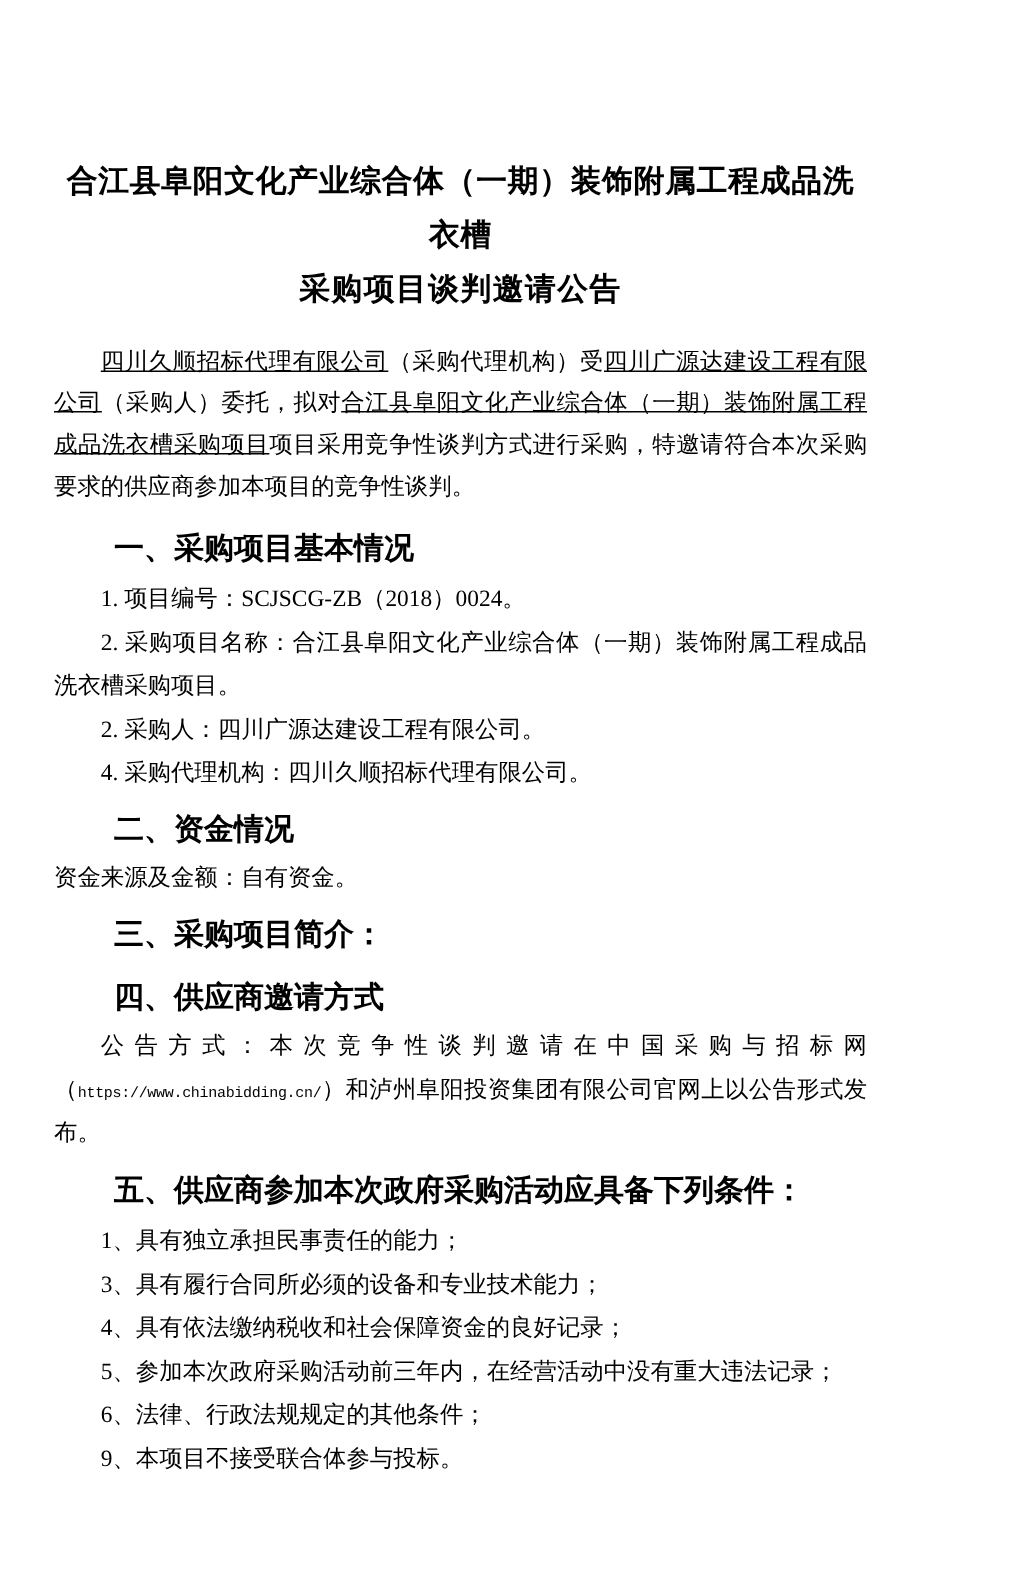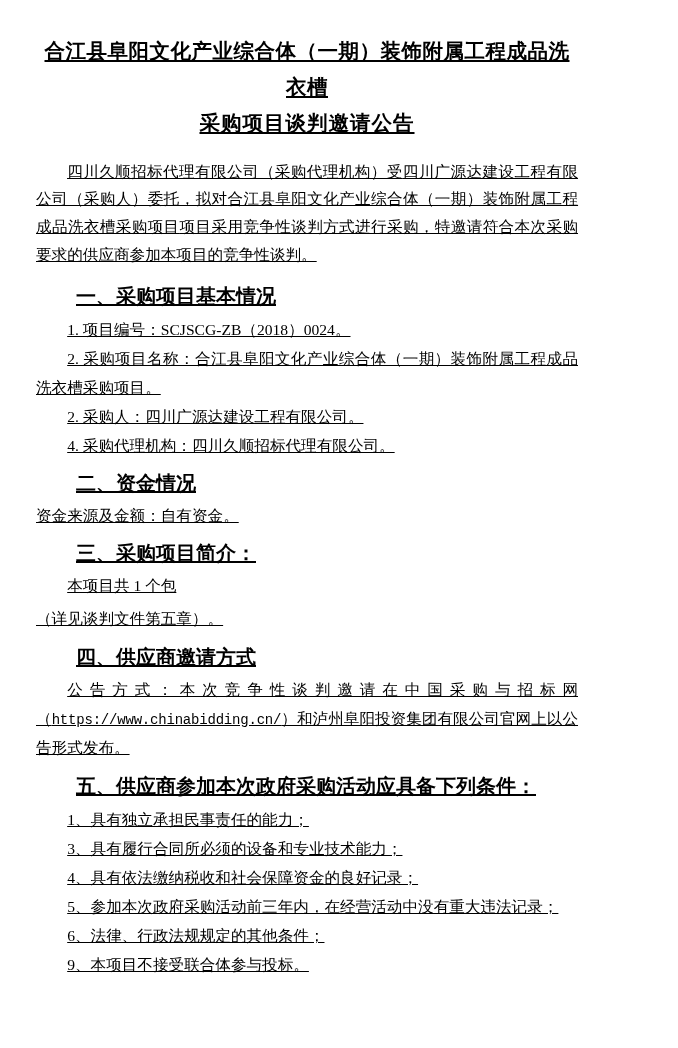--- a/index.html
+++ b/index.html
@@ -12,23 +12,22 @@
     height: 1048px;
     font-family: "Liberation Serif", "DejaVu Serif", serif;
     color: #000000;
     position: relative;
     overflow: hidden;
   }
   .page {
     width: 614px;
     height: 1048px;
     box-sizing: border-box;
-    padding: 34px 36px 0 36px;
+    padding: 104px 36px 0 36px;
     position: relative;
-    text-decoration: underline;
   }
   .doc-title {
     text-align: center;
     font-size: 20.5px;
     font-weight: bold;
     line-height: 1.75;
     letter-spacing: 0.5px;
     margin: 0 0 6px 0;
   }
   .title-line {
@@ -62,21 +61,21 @@
   }
   .item {
     text-indent: 2em;
     line-height: 1.85;
   }
   .hang {
     line-height: 1.85;
   }
   .mono {
     font-family: "Liberation Mono", "DejaVu Sans Mono", monospace;
-    font-size: 14px;
+    font-size: 10px;
     letter-spacing: -0.2px;
   }
   .numlist p {
     text-indent: 2em;
     line-height: 1.86;
   }
   .spacer-s { height: 4px; }
 </style>
 </head>
 <body>
@@ -101,25 +100,20 @@
       <p class="item">2. 采购人：四川广源达建设工程有限公司。</p>
       <p class="item">4. 采购代理机构：四川久顺招标代理有限公司。</p>
     </div>
 
     <p class="section-head">二、资金情况</p>
     <div>
       <p class="hang">资金来源及金额：自有资金。</p>
     </div>
 
     <p class="section-head">三、采购项目简介：</p>
-    <div>
-      <p class="item">本项目共 1 个包</p>
-      <div class="spacer-s"></div>
-      <p class="hang">（详见谈判文件第五章）。</p>
-    </div>
 
     <p class="section-head">四、供应商邀请方式</p>
     <div>
       <p class="item mono-host">公告方式：本次竞争性谈判邀请在中国采购与招标网（<span class="mono">https://www.chinabidding.cn/</span>）和泸州阜阳投资集团有限公司官网上以公告形式发布。</p>
     </div>
 
     <p class="section-head">五、供应商参加本次政府采购活动应具备下列条件：</p>
     <div class="numlist">
       <p>1、具有独立承担民事责任的能力；</p>
       <p>3、具有履行合同所必须的设备和专业技术能力；</p>

